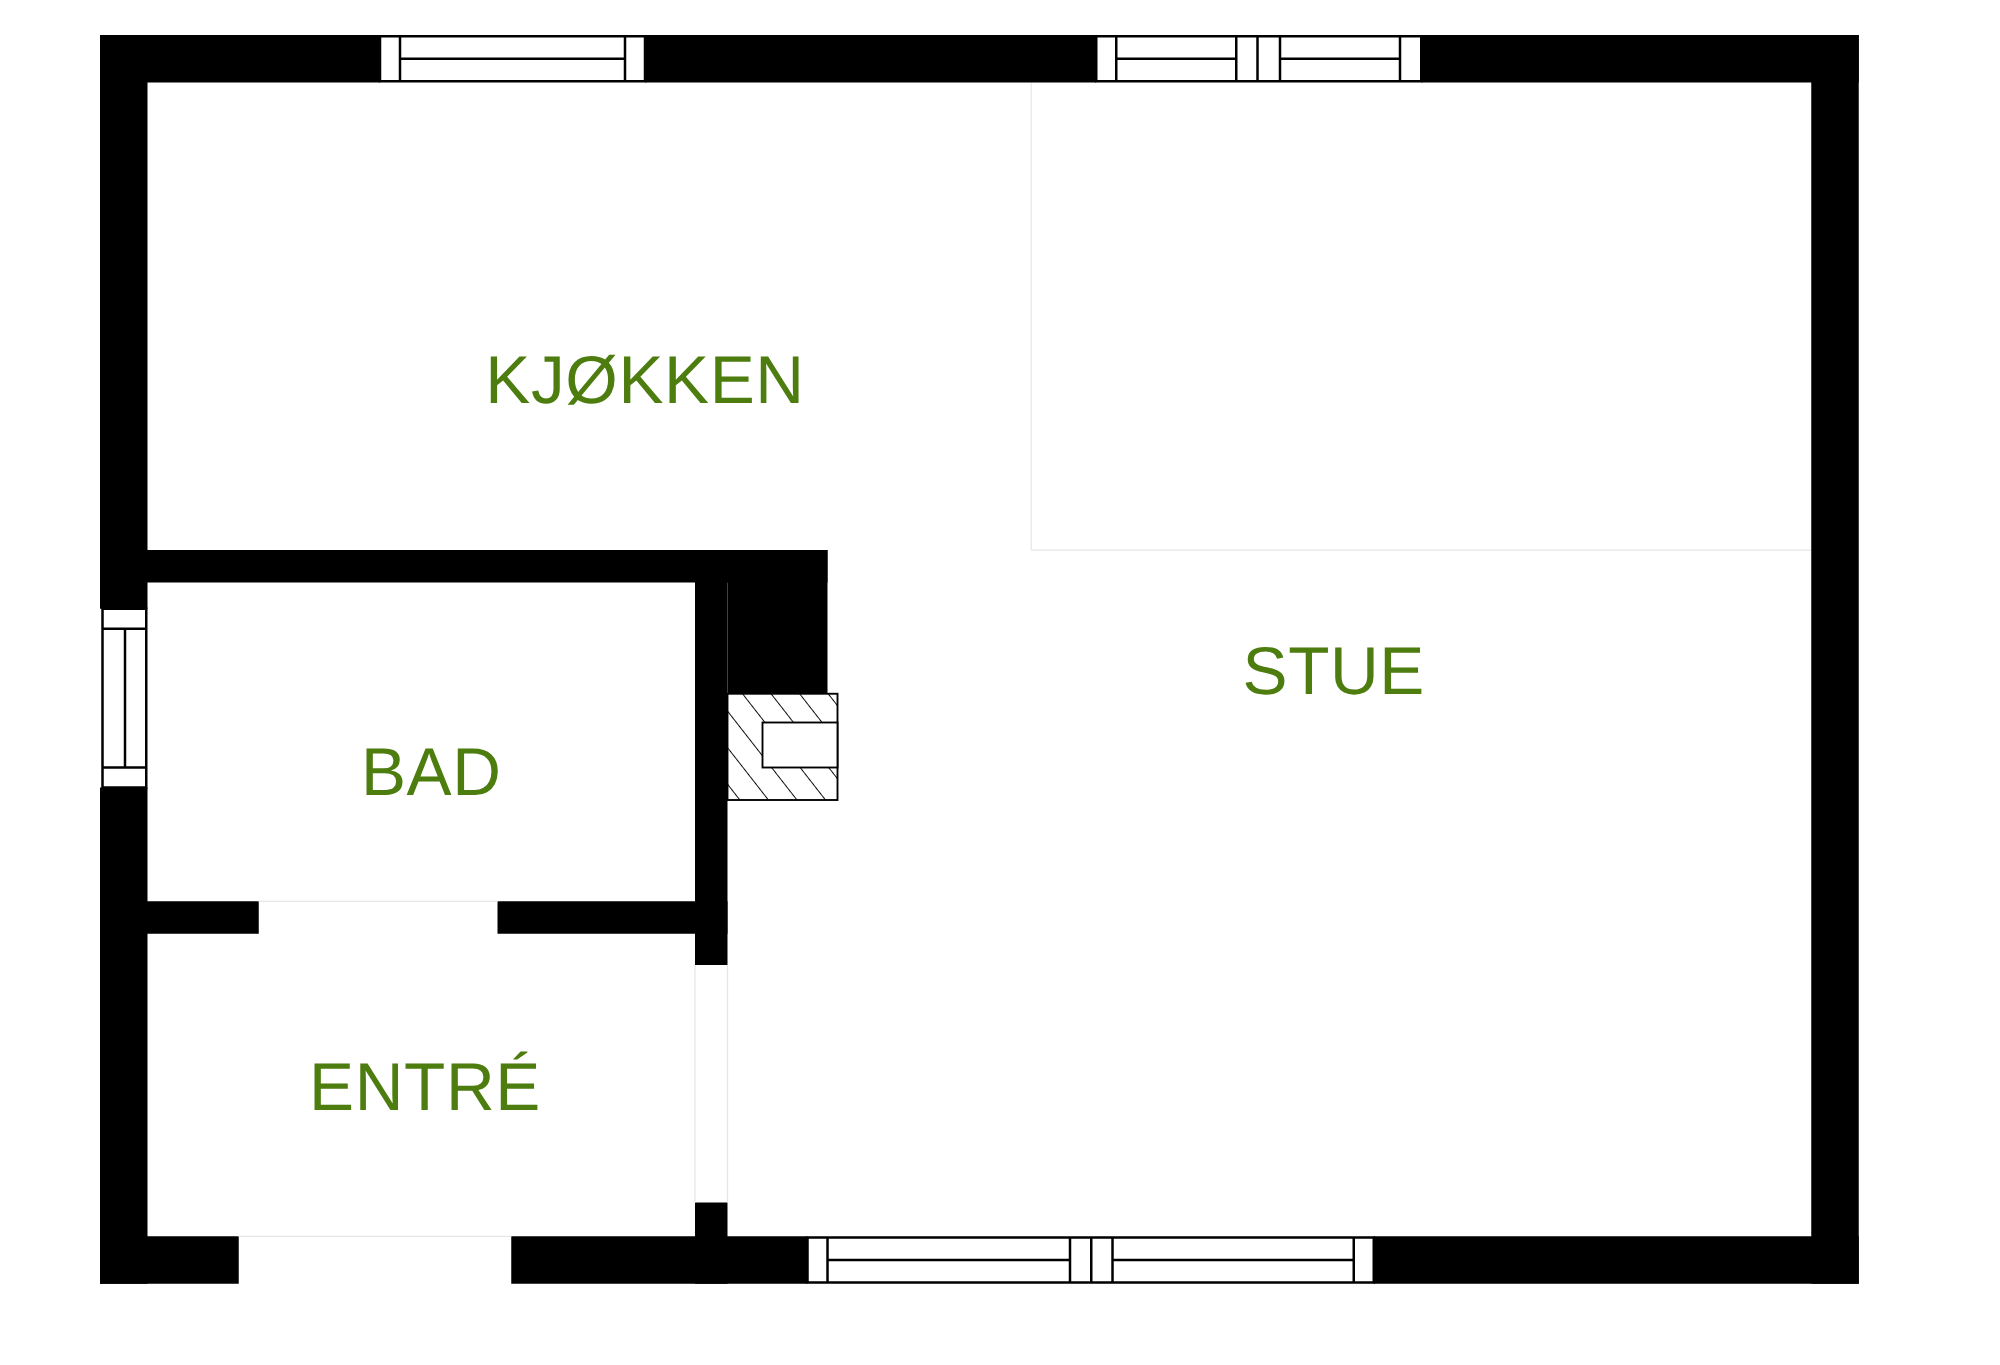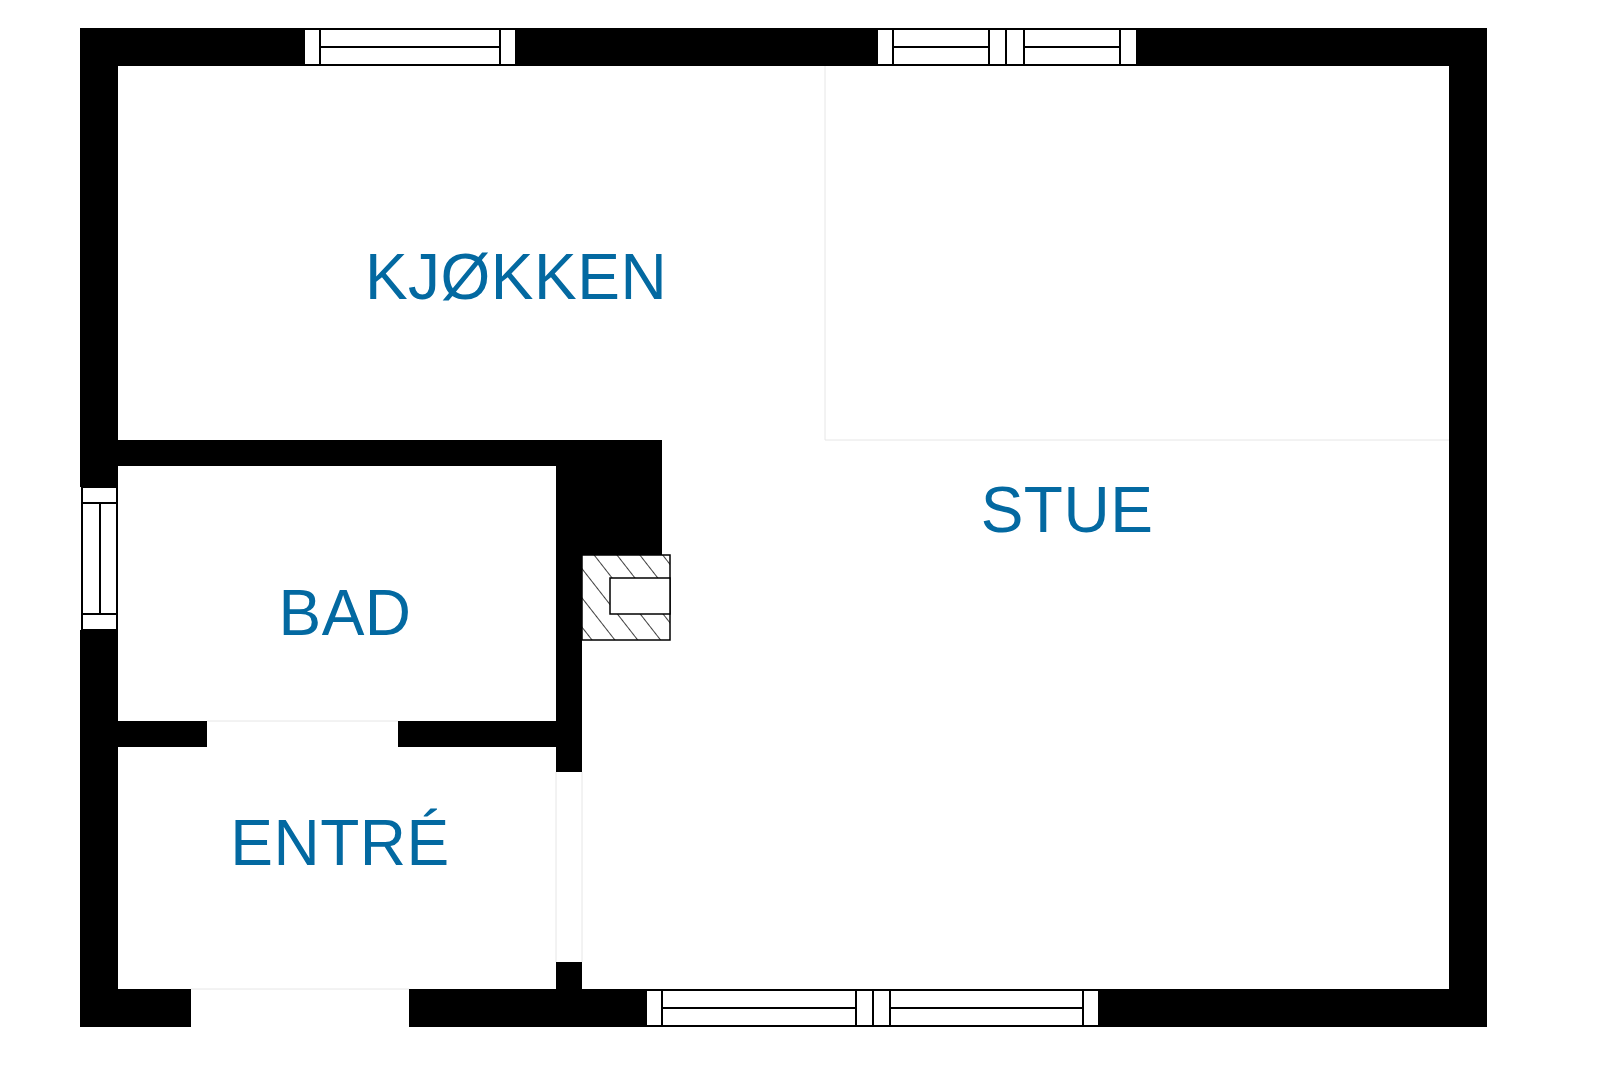--- a/index.html
+++ b/index.html
@@ -1,18 +1,18 @@
 <!DOCTYPE html>
 <html><head>
 <meta charset="utf-8">
 <style>
   html, body { margin:0; padding:0; background:#ffffff; }
   body { width:1600px; height:1092px; position:relative; overflow:hidden; font-family:"Liberation Sans", sans-serif; }
   #plan { position:absolute; left:0; top:0; width:1600px; height:1092px; }
-  .room-label { position:absolute; font-family:"Liberation Sans", sans-serif; font-size:64px; color:#0369a1; transform:translate(-50%,-50%); white-space:nowrap; letter-spacing:0.5px; }
+  .room-label { position:absolute; font-family:"Liberation Sans", sans-serif; font-size:54px; color:#4d7c0f; transform:translate(-50%,-50%); white-space:nowrap; letter-spacing:0.5px;margin-top:27px; }
 </style>
 </head>
 <body>
 
 <svg id="plan" viewBox="0 0 1600 1092" xmlns="http://www.w3.org/2000/svg">
   <defs>
     <pattern id="hatch" patternUnits="userSpaceOnUse" width="18" height="18" patternTransform="rotate(-38)">
       <line x1="0" y1="0" x2="0" y2="18" stroke="#000" stroke-width="1.5"></line>
     </pattern>
   </defs>
@@ -96,14 +96,14 @@
     <line x1="873" y1="990" x2="873" y2="1026"></line>
     <line x1="890" y1="990" x2="890" y2="1026"></line>
     <line x1="1083" y1="990" x2="1083" y2="1026"></line>
     <line x1="662" y1="1008" x2="856" y2="1008"></line>
     <line x1="890" y1="1008" x2="1083" y2="1008"></line>
   </g>
 </svg>
 
 <div class="room-label" style="left:516px; top:277px;">KJØKKEN</div>
 <div class="room-label" style="left:1067px; top:510px;text-align:center;">STUE</div>
-<div class="room-label" style="left:345px; top:613px;">BAD</div>
+<div class="room-label" style="left:345px; top:591px;">BAD</div>
 <div class="room-label" style="left:340px; top:843px;">ENTRÉ</div>
 
 </body></html>

